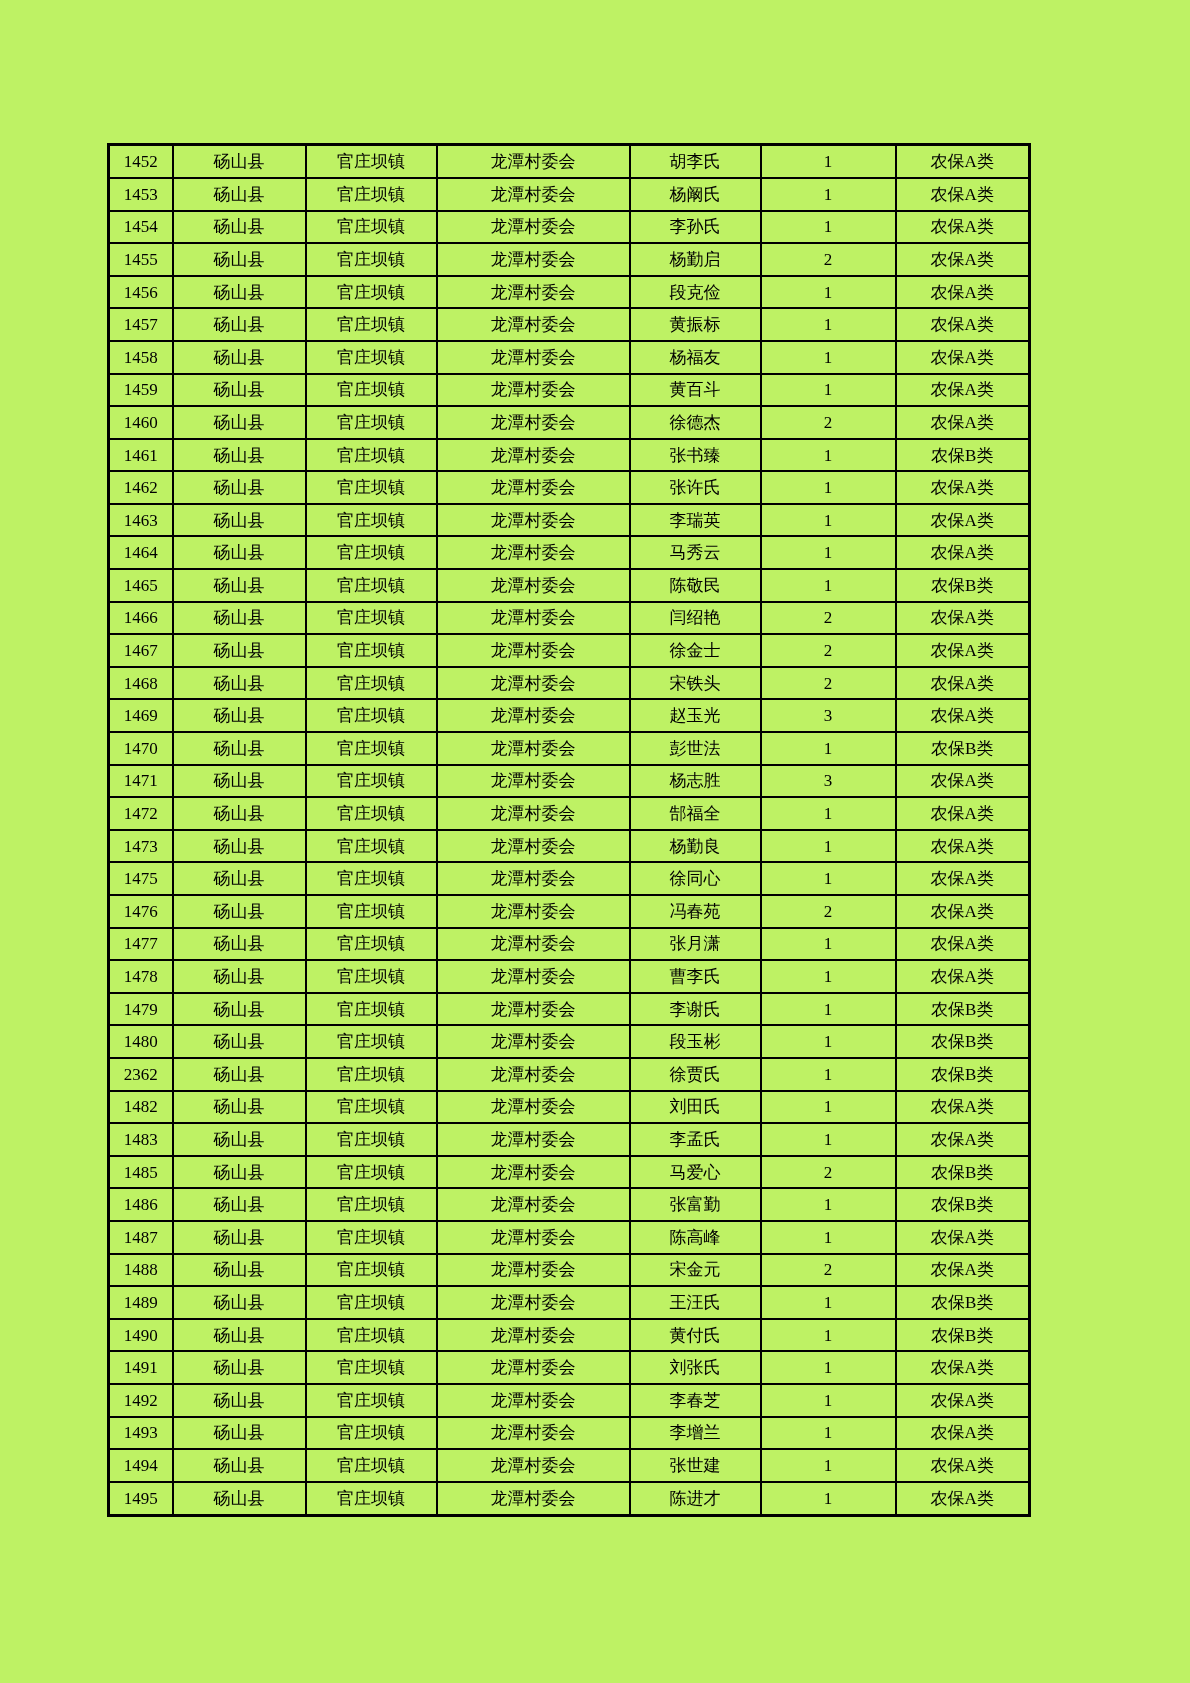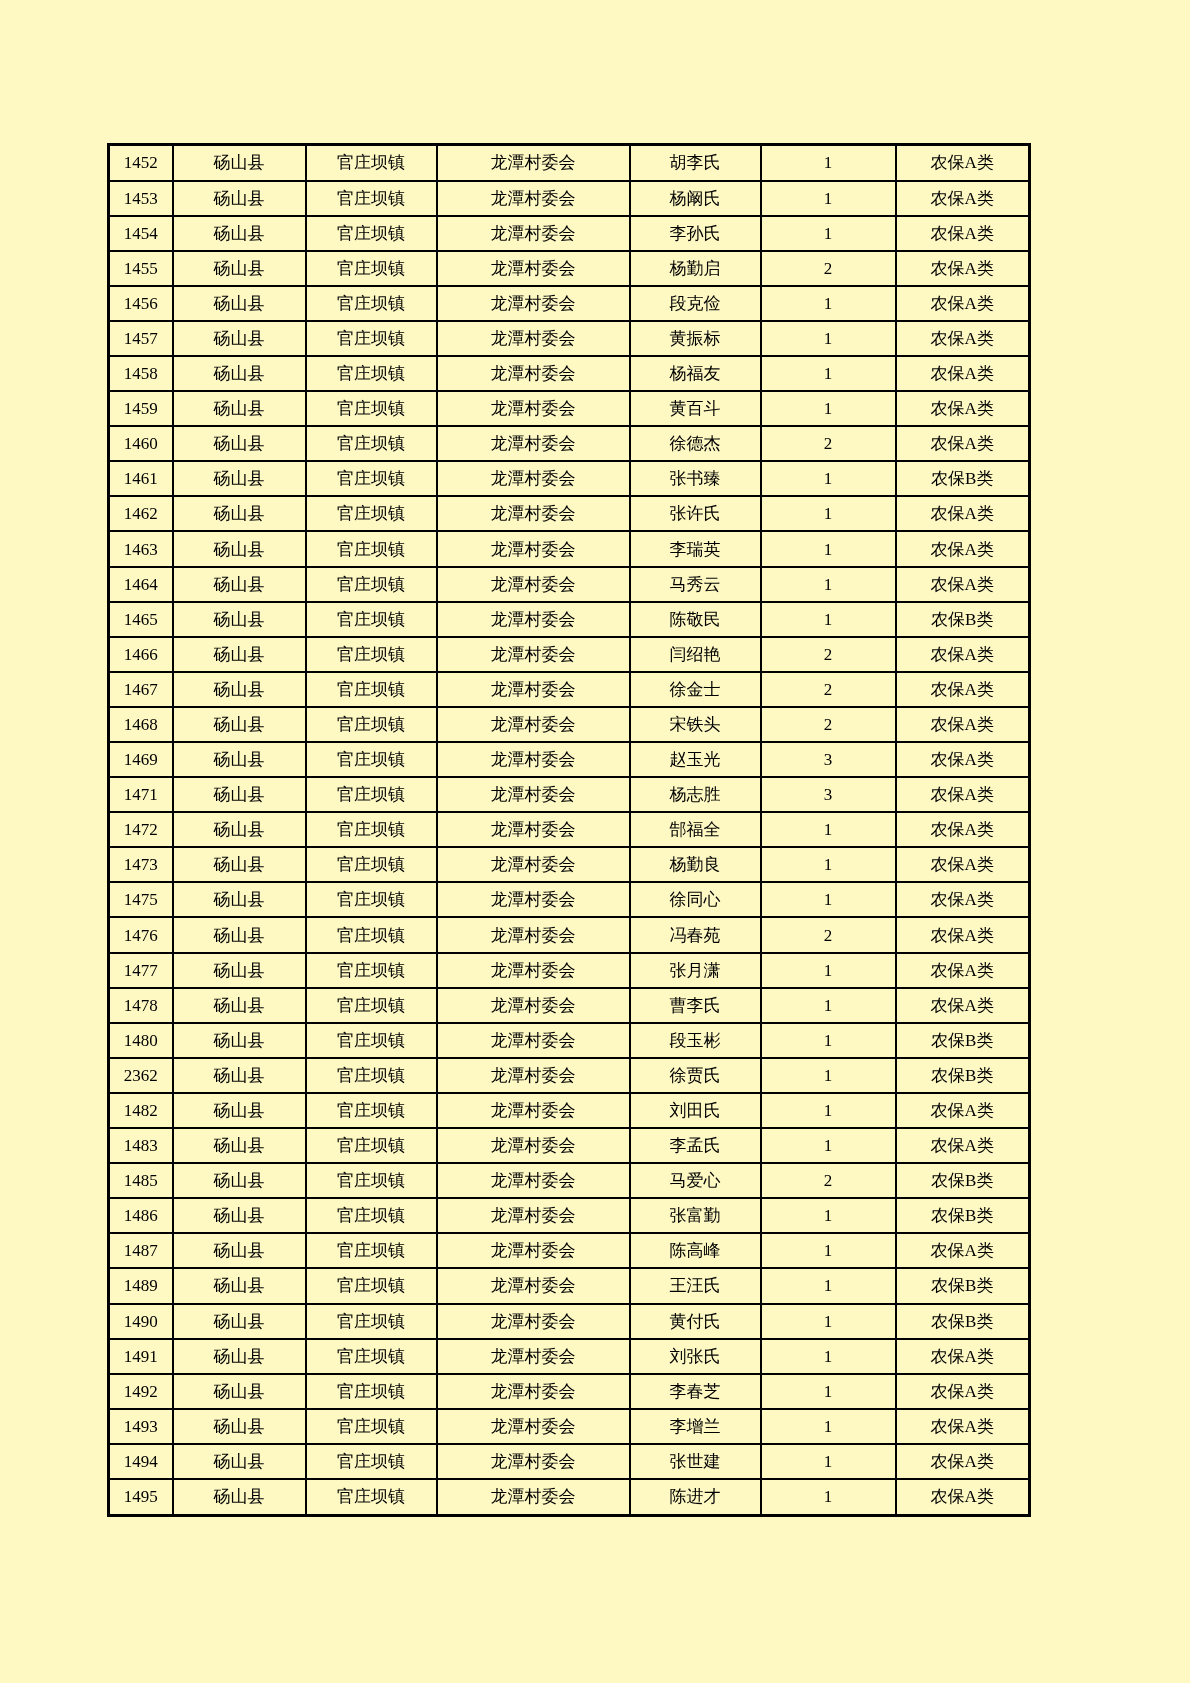--- a/index.html
+++ b/index.html
@@ -12,21 +12,21 @@
     width: 1190px;
     height: 1683px;
     font-family: "Liberation Serif", serif;
     color: #000000;
   }
   .page {
     position: absolute;
     left: 0; top: 0;
     width: 1190px;
     height: 1683px;
-    background: #fef9c3;
+    background: #bef264;
   }
   table.records {
     position: absolute;
     left: 107px;
     top: 143px;
     width: 921px;
     height: 1374px;
     border-collapse: collapse;
     table-layout: fixed;
     border: 3px solid #000000;
@@ -220,20 +220,29 @@
         <tr>
           <td>1469</td>
           <td>砀山县</td>
           <td>官庄坝镇</td>
           <td>龙潭村委会</td>
           <td>赵玉光</td>
           <td>3</td>
           <td>农保A类</td>
         </tr>
         <tr>
+          <td>1470</td>
+          <td>砀山县</td>
+          <td>官庄坝镇</td>
+          <td>龙潭村委会</td>
+          <td>彭世法</td>
+          <td>1</td>
+          <td>农保B类</td>
+        </tr>
+        <tr>
           <td>1471</td>
           <td>砀山县</td>
           <td>官庄坝镇</td>
           <td>龙潭村委会</td>
           <td>杨志胜</td>
           <td>3</td>
           <td>农保A类</td>
         </tr>
         <tr>
           <td>1472</td>
@@ -283,20 +292,29 @@
         <tr>
           <td>1478</td>
           <td>砀山县</td>
           <td>官庄坝镇</td>
           <td>龙潭村委会</td>
           <td>曹李氏</td>
           <td>1</td>
           <td>农保A类</td>
         </tr>
         <tr>
+          <td>1479</td>
+          <td>砀山县</td>
+          <td>官庄坝镇</td>
+          <td>龙潭村委会</td>
+          <td>李谢氏</td>
+          <td>1</td>
+          <td>农保B类</td>
+        </tr>
+        <tr>
           <td>1480</td>
           <td>砀山县</td>
           <td>官庄坝镇</td>
           <td>龙潭村委会</td>
           <td>段玉彬</td>
           <td>1</td>
           <td>农保B类</td>
         </tr>
         <tr>
           <td>2362</td>
@@ -343,20 +361,29 @@
           <td>1</td>
           <td>农保B类</td>
         </tr>
         <tr>
           <td>1487</td>
           <td>砀山县</td>
           <td>官庄坝镇</td>
           <td>龙潭村委会</td>
           <td>陈高峰</td>
           <td>1</td>
+          <td>农保A类</td>
+        </tr>
+        <tr>
+          <td>1488</td>
+          <td>砀山县</td>
+          <td>官庄坝镇</td>
+          <td>龙潭村委会</td>
+          <td>宋金元</td>
+          <td>2</td>
           <td>农保A类</td>
         </tr>
         <tr>
           <td>1489</td>
           <td>砀山县</td>
           <td>官庄坝镇</td>
           <td>龙潭村委会</td>
           <td>王汪氏</td>
           <td>1</td>
           <td>农保B类</td>

